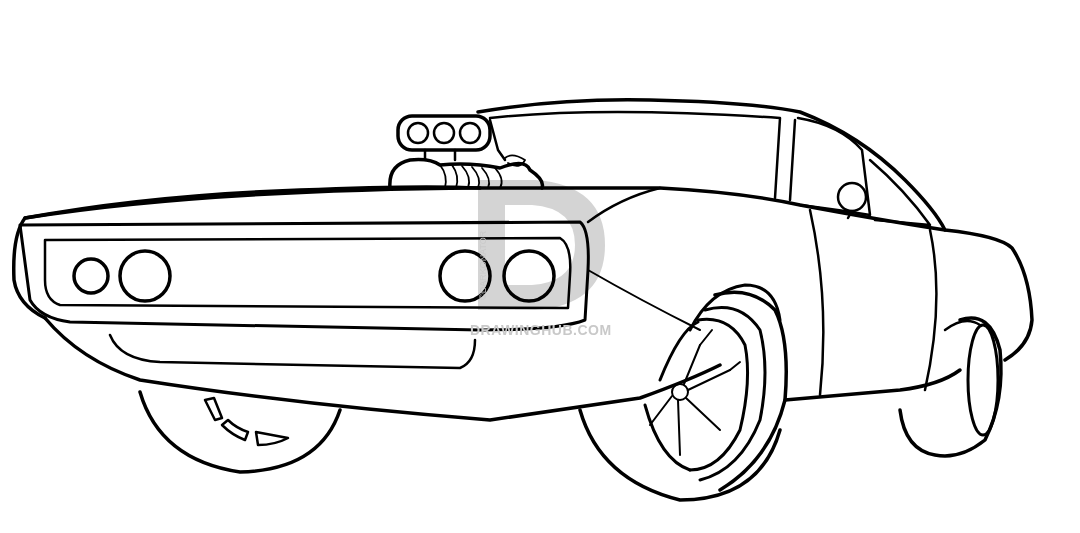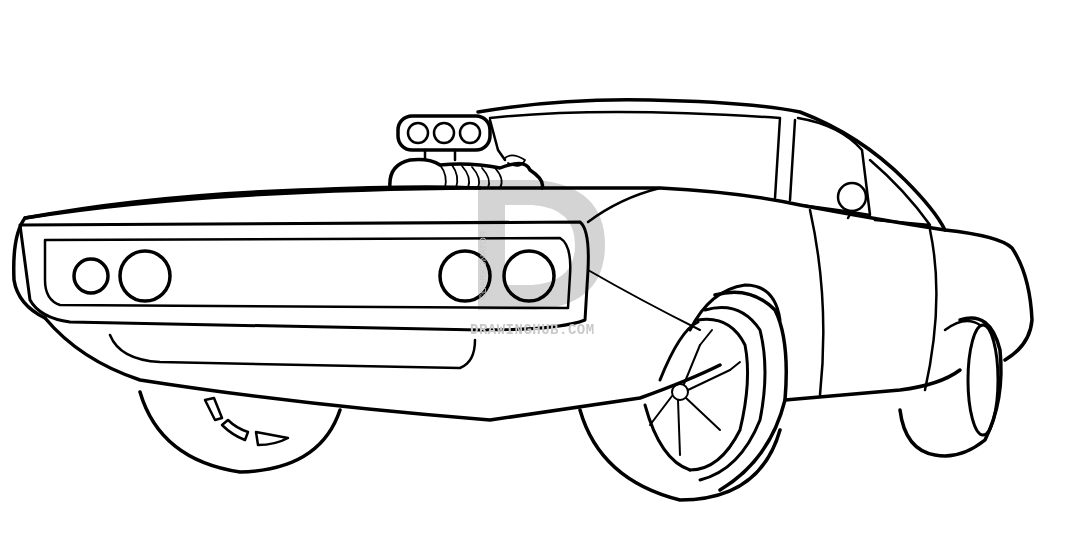--- a/index.html
+++ b/index.html
@@ -1,18 +1,18 @@
 <!DOCTYPE html>
 <html><head>
 <meta charset="utf-8">
 <style>
   html, body { margin:0; padding:0; background:#ffffff; }
   body { width:1080px; height:533px; overflow:hidden; position:relative; font-family:"Liberation Sans", sans-serif; }
   #stage { position:absolute; left:0; top:0; width:1080px; height:533px; }
-  .wm-text { position:absolute; left:470px; top:322px; font-size:14px; font-weight:bold; color:#c9c9c9; letter-spacing:0.5px;font-family:Liberation Mono, monospace; }
+  .wm-text { position:absolute; left:470px; top:322px; font-size:14px; font-weight:bold; color:#c9c9c9; letter-spacing:0.5px; }
   .wm-credit { position:absolute; left:478px; top:300px; font-size:9px; color:#c9c9c9; transform:rotate(-90deg); transform-origin:left top; white-space:nowrap; }
 </style>
 </head>
 <body>
 
 <div id="stage">
   <svg width="1080" height="533" viewBox="0 0 1080 533">
 
     <g fill="#cfcfcf">
       <path d="M478 180 L535 180 Q605 185 605 245 Q605 305 535 310 L478 310 Z M505 205 L505 285 L532 285 Q575 282 575 245 Q575 208 532 205 Z" fill-rule="evenodd" opacity="0.9"></path>

